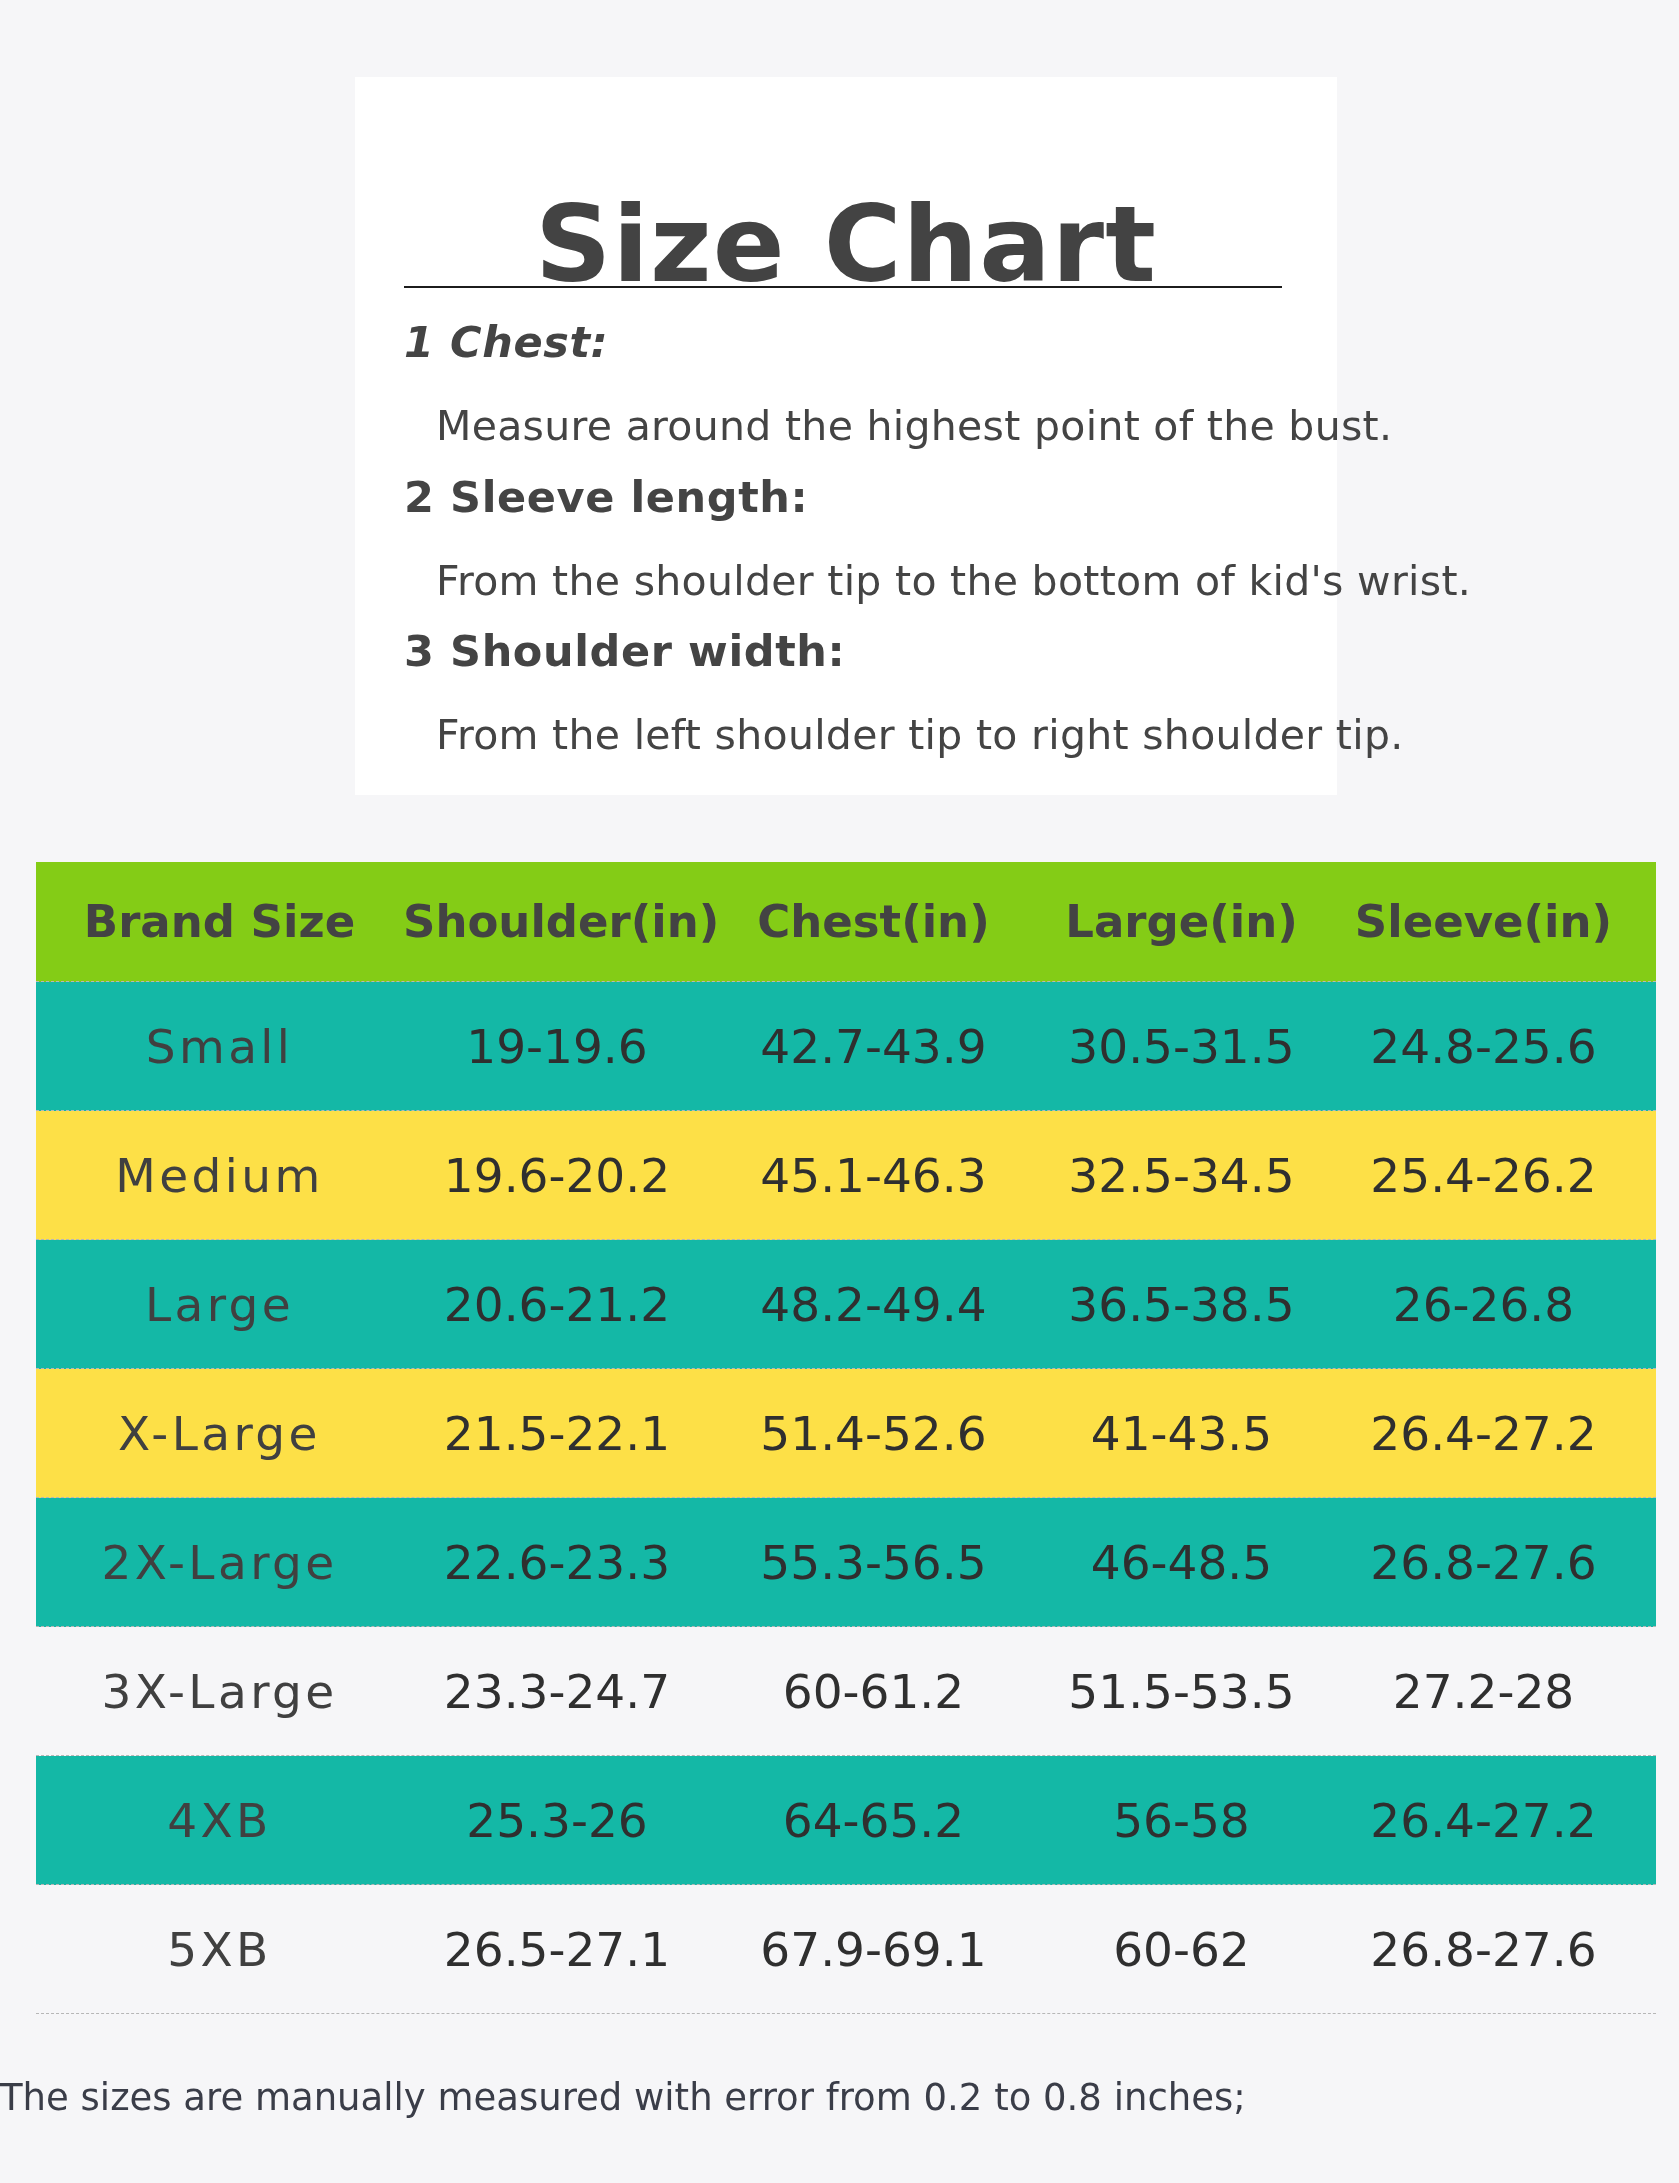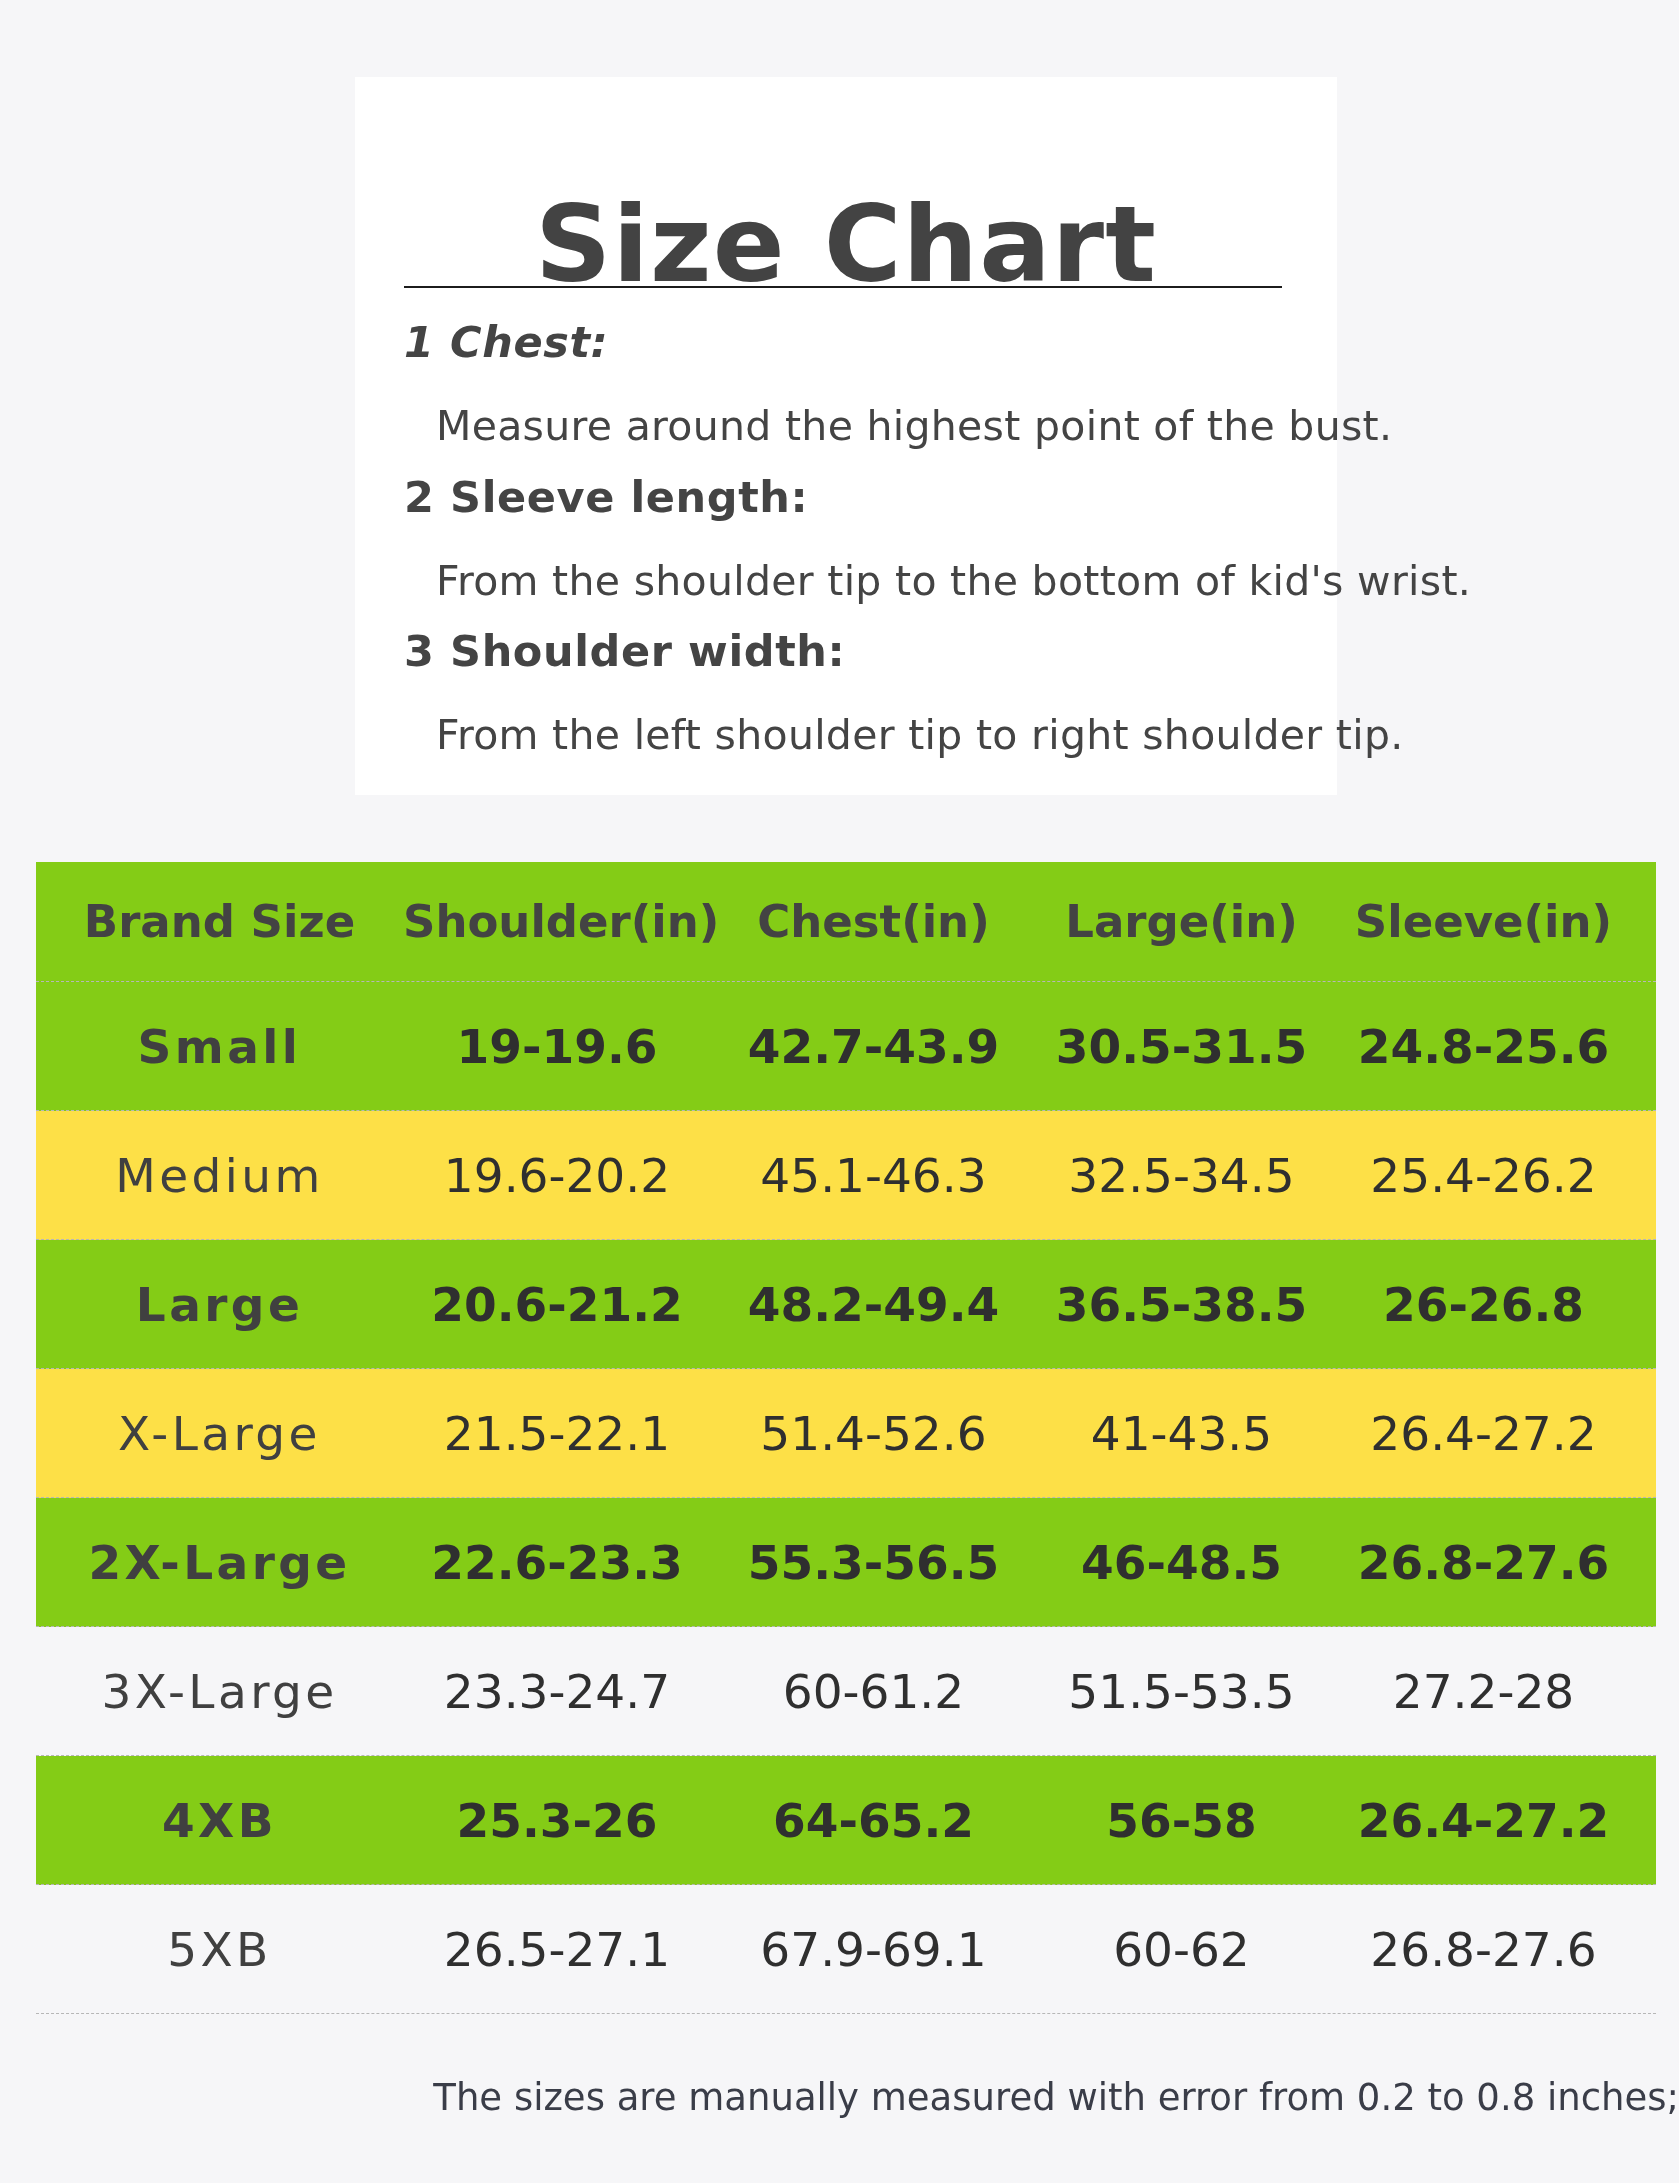--- a/index.html
+++ b/index.html
@@ -29,35 +29,35 @@
 
     .table {
       position: absolute; left: 36px; top: 862px; width: 1620px;
     }
     .row {
       display: flex; align-items: center; width: 100%;
       border-bottom: 1.7px dashed #b7b7b7;
     }
     .row.header { height: 120px; background: #84cc16; }
     .row.data { height: 129px; }
-    .row.bg-white { background: #84cc16; font-weight: bold; }
+    .row.bg-white { background: #14b8a6; }
     .row.bg-light { background: #fde047; }
     .row.bg-page  { background: #f6f6f8; }
     .cell { text-align: center; white-space: nowrap; line-height: 1; }
     .c0 { width: 367px; }
     .c1 { width: 308px; }
     .c2 { width: 325px; }
     .c3 { width: 291px; }
     .c4 { width: 313px; }
     .row.header .cell { font-size: 45px; font-weight: 700; color: #434343; }
     .row.data .cell { font-size: 47px; color: #2f2f2f; }
     .row.data .cell.c0 { color: #404040; letter-spacing: 3.4px; }
 
     .footnote {
-      position: absolute; left: 0; right: 0; top: 2076px; text-align: right;
+      position: absolute; left: 0; right: 0; top: 2076px; text-align: left;
       font-size: 37px; color: #3a3d48; white-space: nowrap;
     }
   </style>
 </head>
 <body>
 
 <div class="card">
   <h1 class="title">Size Chart</h1>
   <div class="divider"></div>
 

